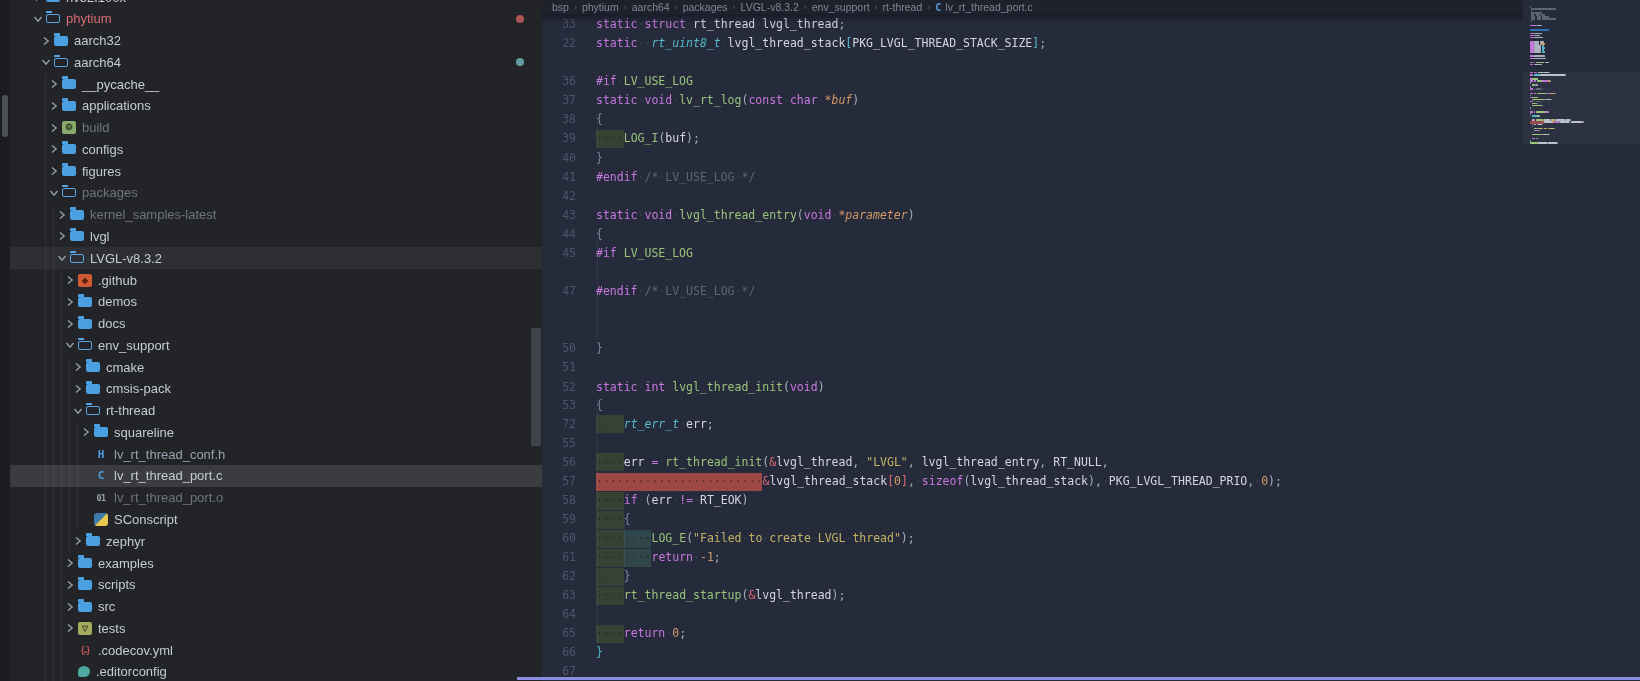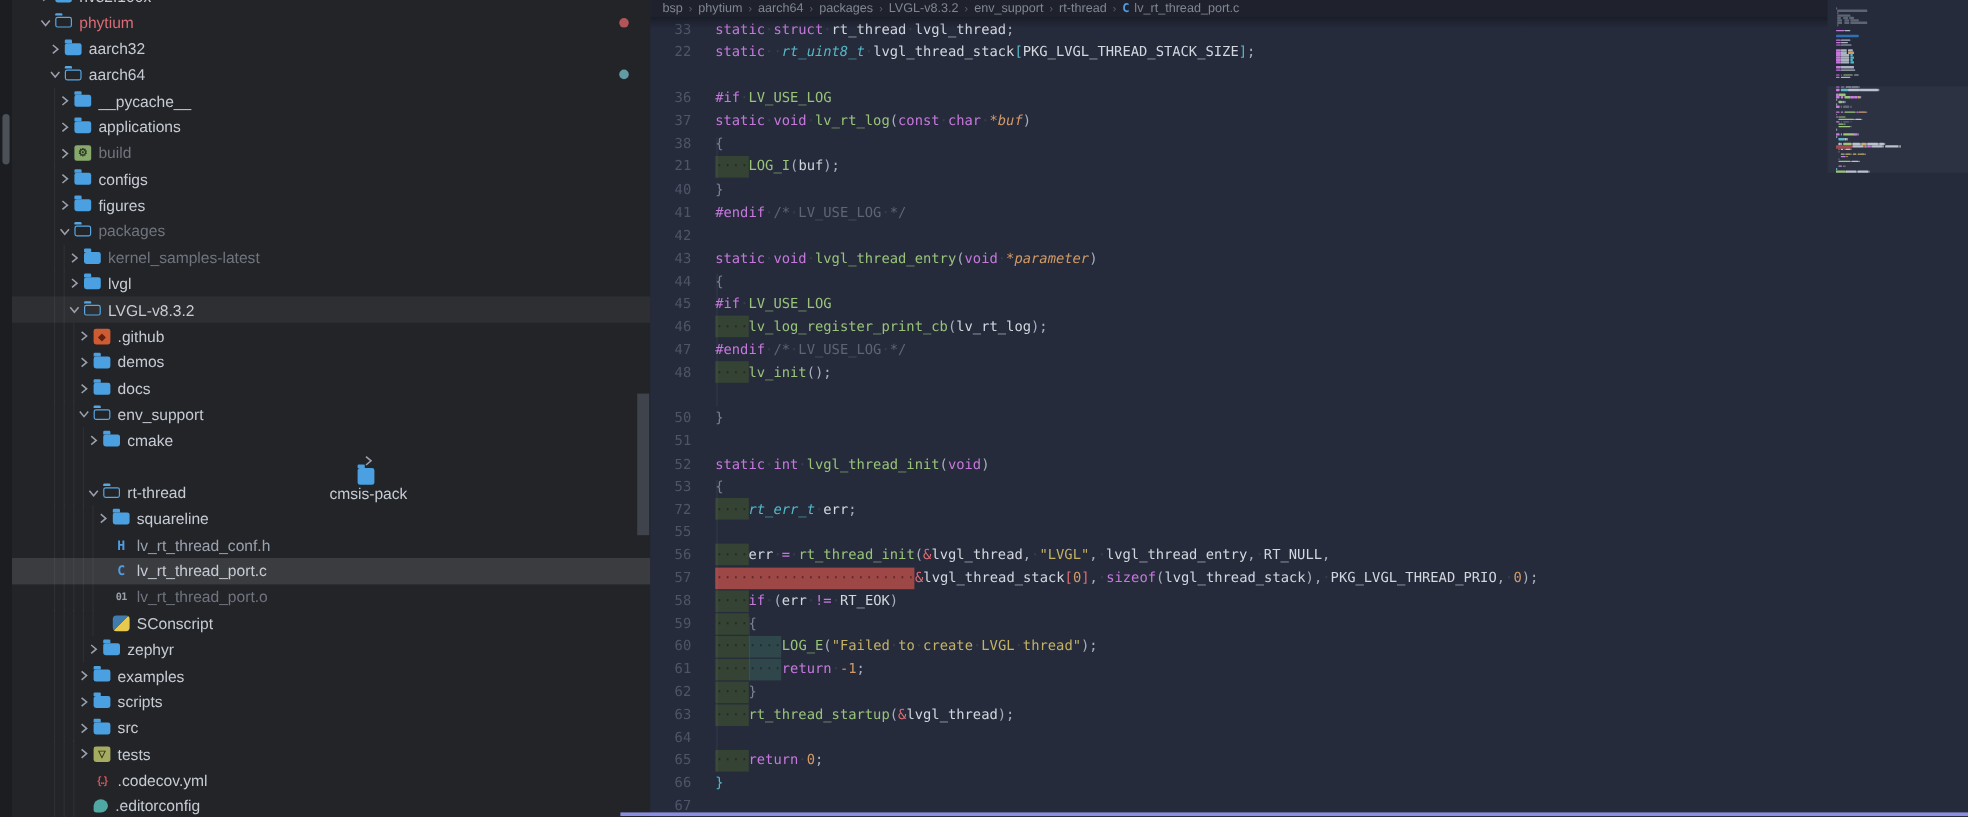--- a/index.html
+++ b/index.html
@@ -315,21 +315,21 @@
             </span>
             <span class="fic ic-folder"></span>
             <span class="lbl">cmake</span>
           </div>
         </div>
         <div class="trow" style="top: 377.86px;">
           <i class="guide" style="left: 35px;"></i>
           <i class="guide" style="left: 43px;"></i>
           <i class="guide" style="left: 51px;"></i>
           <i class="guide" style="left: 59px;"></i>
-          <div class="rowinner" style="padding-left: 62px; flex-direction: column;">
+          <div class="rowinner" style="padding-left: 62px;">
             <span class="chev">
               <svg width="10" height="10" viewBox="0 0 10 10">
                 <polyline points="3,1.5 7.2,5 3,8.5" fill="none" stroke="#9aa0ab" stroke-width="1.3"></polyline>
               </svg>
             </span>
             <span class="fic ic-folder"></span>
             <span class="lbl">cmsis-pack</span>
           </div>
         </div>
         <div class="trow" style="top: 399.63px;">
@@ -518,21 +518,21 @@
         </div>
         <div class="cline" style="top: 91.42px;">
           <span class="ln">37</span>
           <span class="codetext"><span class="tok-k">static<span class="ws">·</span>void<span class="ws">·</span></span><span class="tok-f">lv_rt_log</span><span class="tok-p">(</span><span class="tok-k">const<span class="ws">·</span>char<span class="ws">·</span></span><span class="tok-pm">*buf</span><span class="tok-p">)</span></span>
         </div>
         <div class="cline" style="top: 110.45px;">
           <span class="ln">38</span>
           <span class="codetext"><span class="tok-b">{</span></span>
         </div>
         <div class="cline" style="top: 129.48px;">
-          <span class="ln">21</span>
+          <span class="ln">39</span>
           <span class="hl hl-g" style="left:54px;width:27.704px"></span>
           <span class="codetext"><span class="tok-v"><span class="ws wsd">·</span><span class="ws wsd">·</span><span class="ws wsd">·</span><span class="ws wsd">·</span></span><span class="tok-f">LOG_I</span><span class="tok-p">(</span><span class="tok-v">buf</span><span class="tok-p">);</span></span>
         </div>
         <div class="cline" style="top: 148.51px;">
           <span class="ln">40</span>
           <span class="codetext"><span class="tok-b">}</span></span>
         </div>
         <div class="cline" style="top: 167.54px;">
           <span class="ln">41</span>
           <span class="codetext"><span class="tok-k">#endif<span class="ws">·</span></span><span class="tok-c">/*<span class="ws">·</span>LV_USE_LOG<span class="ws">·</span>*/</span></span>
@@ -546,33 +546,23 @@
           <span class="codetext"><span class="tok-k">static<span class="ws">·</span>void<span class="ws">·</span></span><span class="tok-f">lvgl_thread_entry</span><span class="tok-p">(</span><span class="tok-k">void<span class="ws">·</span></span><span class="tok-pm">*parameter</span><span class="tok-p">)</span></span>
         </div>
         <div class="cline" style="top: 224.63px;">
           <span class="ln">44</span>
           <span class="codetext"><span class="tok-b">{</span></span>
         </div>
         <div class="cline" style="top: 243.66px;">
           <span class="ln">45</span>
           <span class="codetext"><span class="tok-k">#if<span class="ws">·</span></span><span class="tok-f">LV_USE_LOG</span></span>
         </div>
-        <div class="cline" style="top: 262.69px;">
-          <span class="ln">46</span>
-          <span class="hl hl-g" style="left:54px;width:27.704px"></span>
-          <span class="codetext"><span class="tok-v"><span class="ws wsd">·</span><span class="ws wsd">·</span><span class="ws wsd">·</span><span class="ws wsd">·</span></span><span class="tok-f">lv_log_register_print_cb</span><span class="tok-p">(</span><span class="tok-v">lv_rt_log</span><span class="tok-p">);</span></span>
-        </div>
         <div class="cline" style="top: 281.72px;">
           <span class="ln">47</span>
           <span class="codetext"><span class="tok-k">#endif<span class="ws">·</span></span><span class="tok-c">/*<span class="ws">·</span>LV_USE_LOG<span class="ws">·</span>*/</span></span>
-        </div>
-        <div class="cline" style="top: 300.75px;">
-          <span class="ln">48</span>
-          <span class="hl hl-g" style="left:54px;width:27.704px"></span>
-          <span class="codetext"><span class="tok-v"><span class="ws wsd">·</span><span class="ws wsd">·</span><span class="ws wsd">·</span><span class="ws wsd">·</span></span><span class="tok-f">lv_init</span><span class="tok-p">();</span></span>
         </div>
         <div class="cline" style="top: 338.81px;">
           <span class="ln">50</span>
           <span class="codetext"><span class="tok-b">}</span></span>
         </div>
         <div class="cline" style="top: 357.84px;">
           <span class="ln">51</span>
           <span class="codetext"></span>
         </div>
         <div class="cline" style="top: 378px;">

